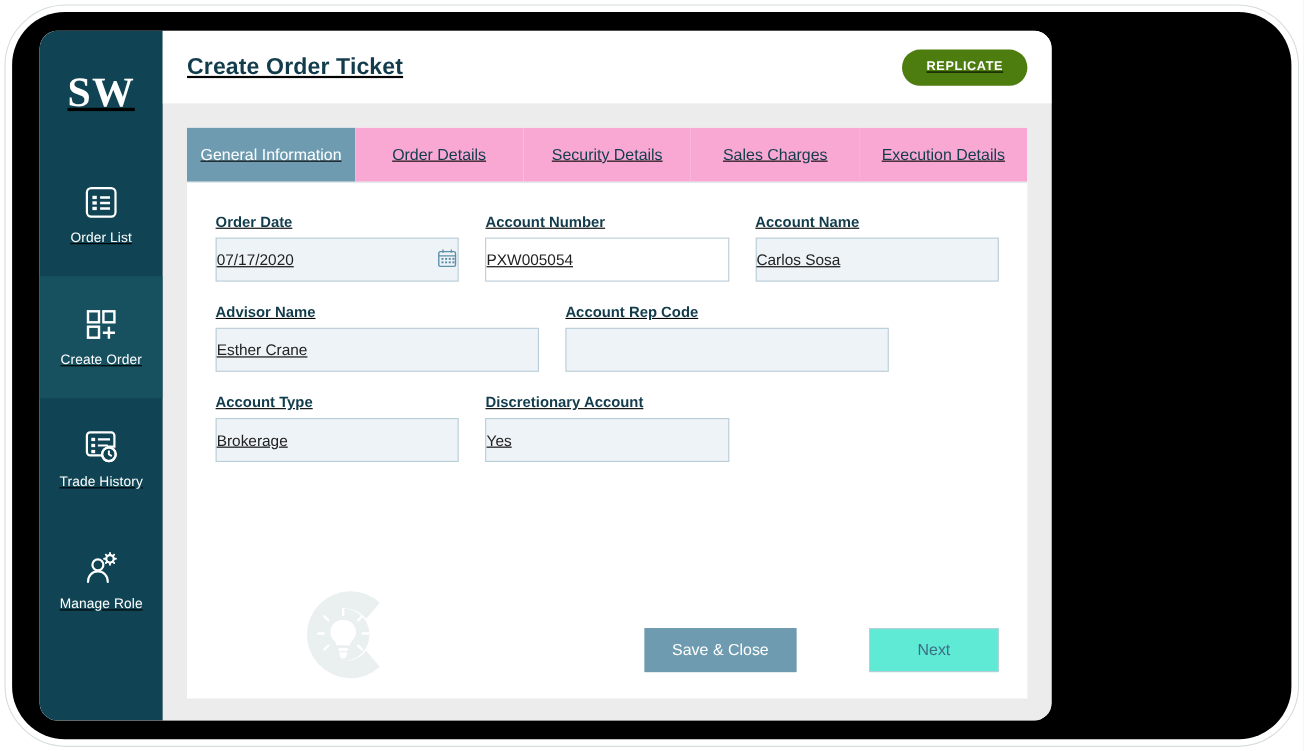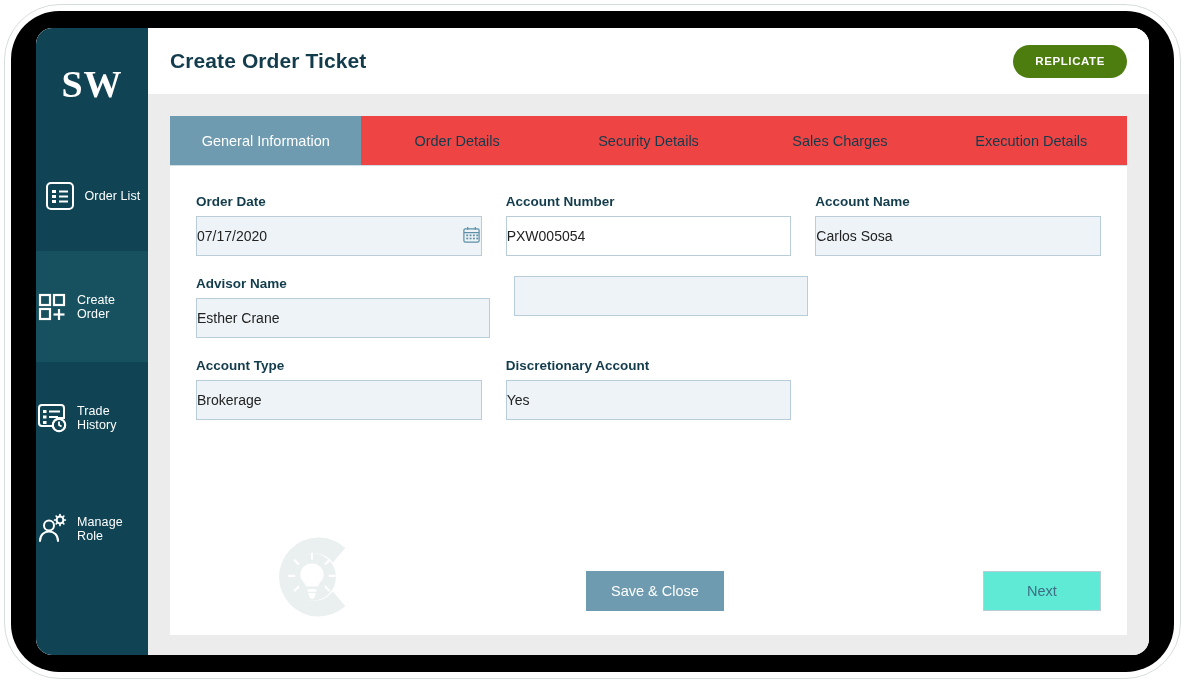--- a/index.html
+++ b/index.html
@@ -24,25 +24,26 @@
   .device-bezel {
     position: absolute;
     left: 11px; top: 11px;
     width: 1163px; height: 661px;
     border-radius: 48px;
     background: #000000;
   }
   .screen {
     position: absolute;
     left: 36px; top: 28px;
-    width: 1113px; height: 627px;
+    width: 920px; height: 627px;
     border-radius: 16px 16px 16px 16px;
     background: #ececec;
     overflow: hidden;
     display: flex;
+    text-decoration: underline;
   }
 
   
   .sidebar {
     width: 112px;
     flex: 0 0 112px;
     background: #104454;
     display: flex;
     flex-direction: column;
     align-items: center;
@@ -59,21 +60,21 @@
     font-family: "Liberation Serif", serif;
     color: #ffffff;
     font-size: 38px;
     font-weight: 700;
     letter-spacing: 1px;
   }
   .nav-item {
     width: 100%;
     height: 111px;
     display: flex;
-    flex-direction: row;
+    flex-direction: column;
     align-items: center;
     justify-content: center;
     gap: 9px;
     color: #ffffff;
     cursor: pointer;
   }
   .nav-item.active { background: #17505f; }
   .nav-label {
     font-size: 12.5px;
     color: #ffffff;
@@ -142,21 +143,21 @@
     flex: 0 0 49px;
   }
   .tab {
     flex: 1;
     display: flex;
     align-items: center;
     justify-content: center;
     font-size: 14.5px;
     color: #123c4c;
     cursor: pointer;
-    background: #ef4444;
+    background: #f9a8d4;
     height: 49px;
   }
   .tab.active {
     background: #6e9bb0;
     color: #ffffff;
     font-weight: 400;
   }
 
   
   .form {
@@ -382,20 +383,21 @@
           <div class="row">
 
             <div class="field">
               <label class="field-label">Advisor Name</label>
               <div class="field-input">
                 <span class="val">Esther Crane</span>
               </div>
             </div>
 
             <div class="field">
+              <label class="field-label">Account Rep Code</label>
               <div class="field-input">
                 <span class="val"></span>
               </div>
             </div>
           </div>
 
           <div class="row">
             <div class="field">
               <label class="field-label">Account Type</label>
               <div class="field-input">

